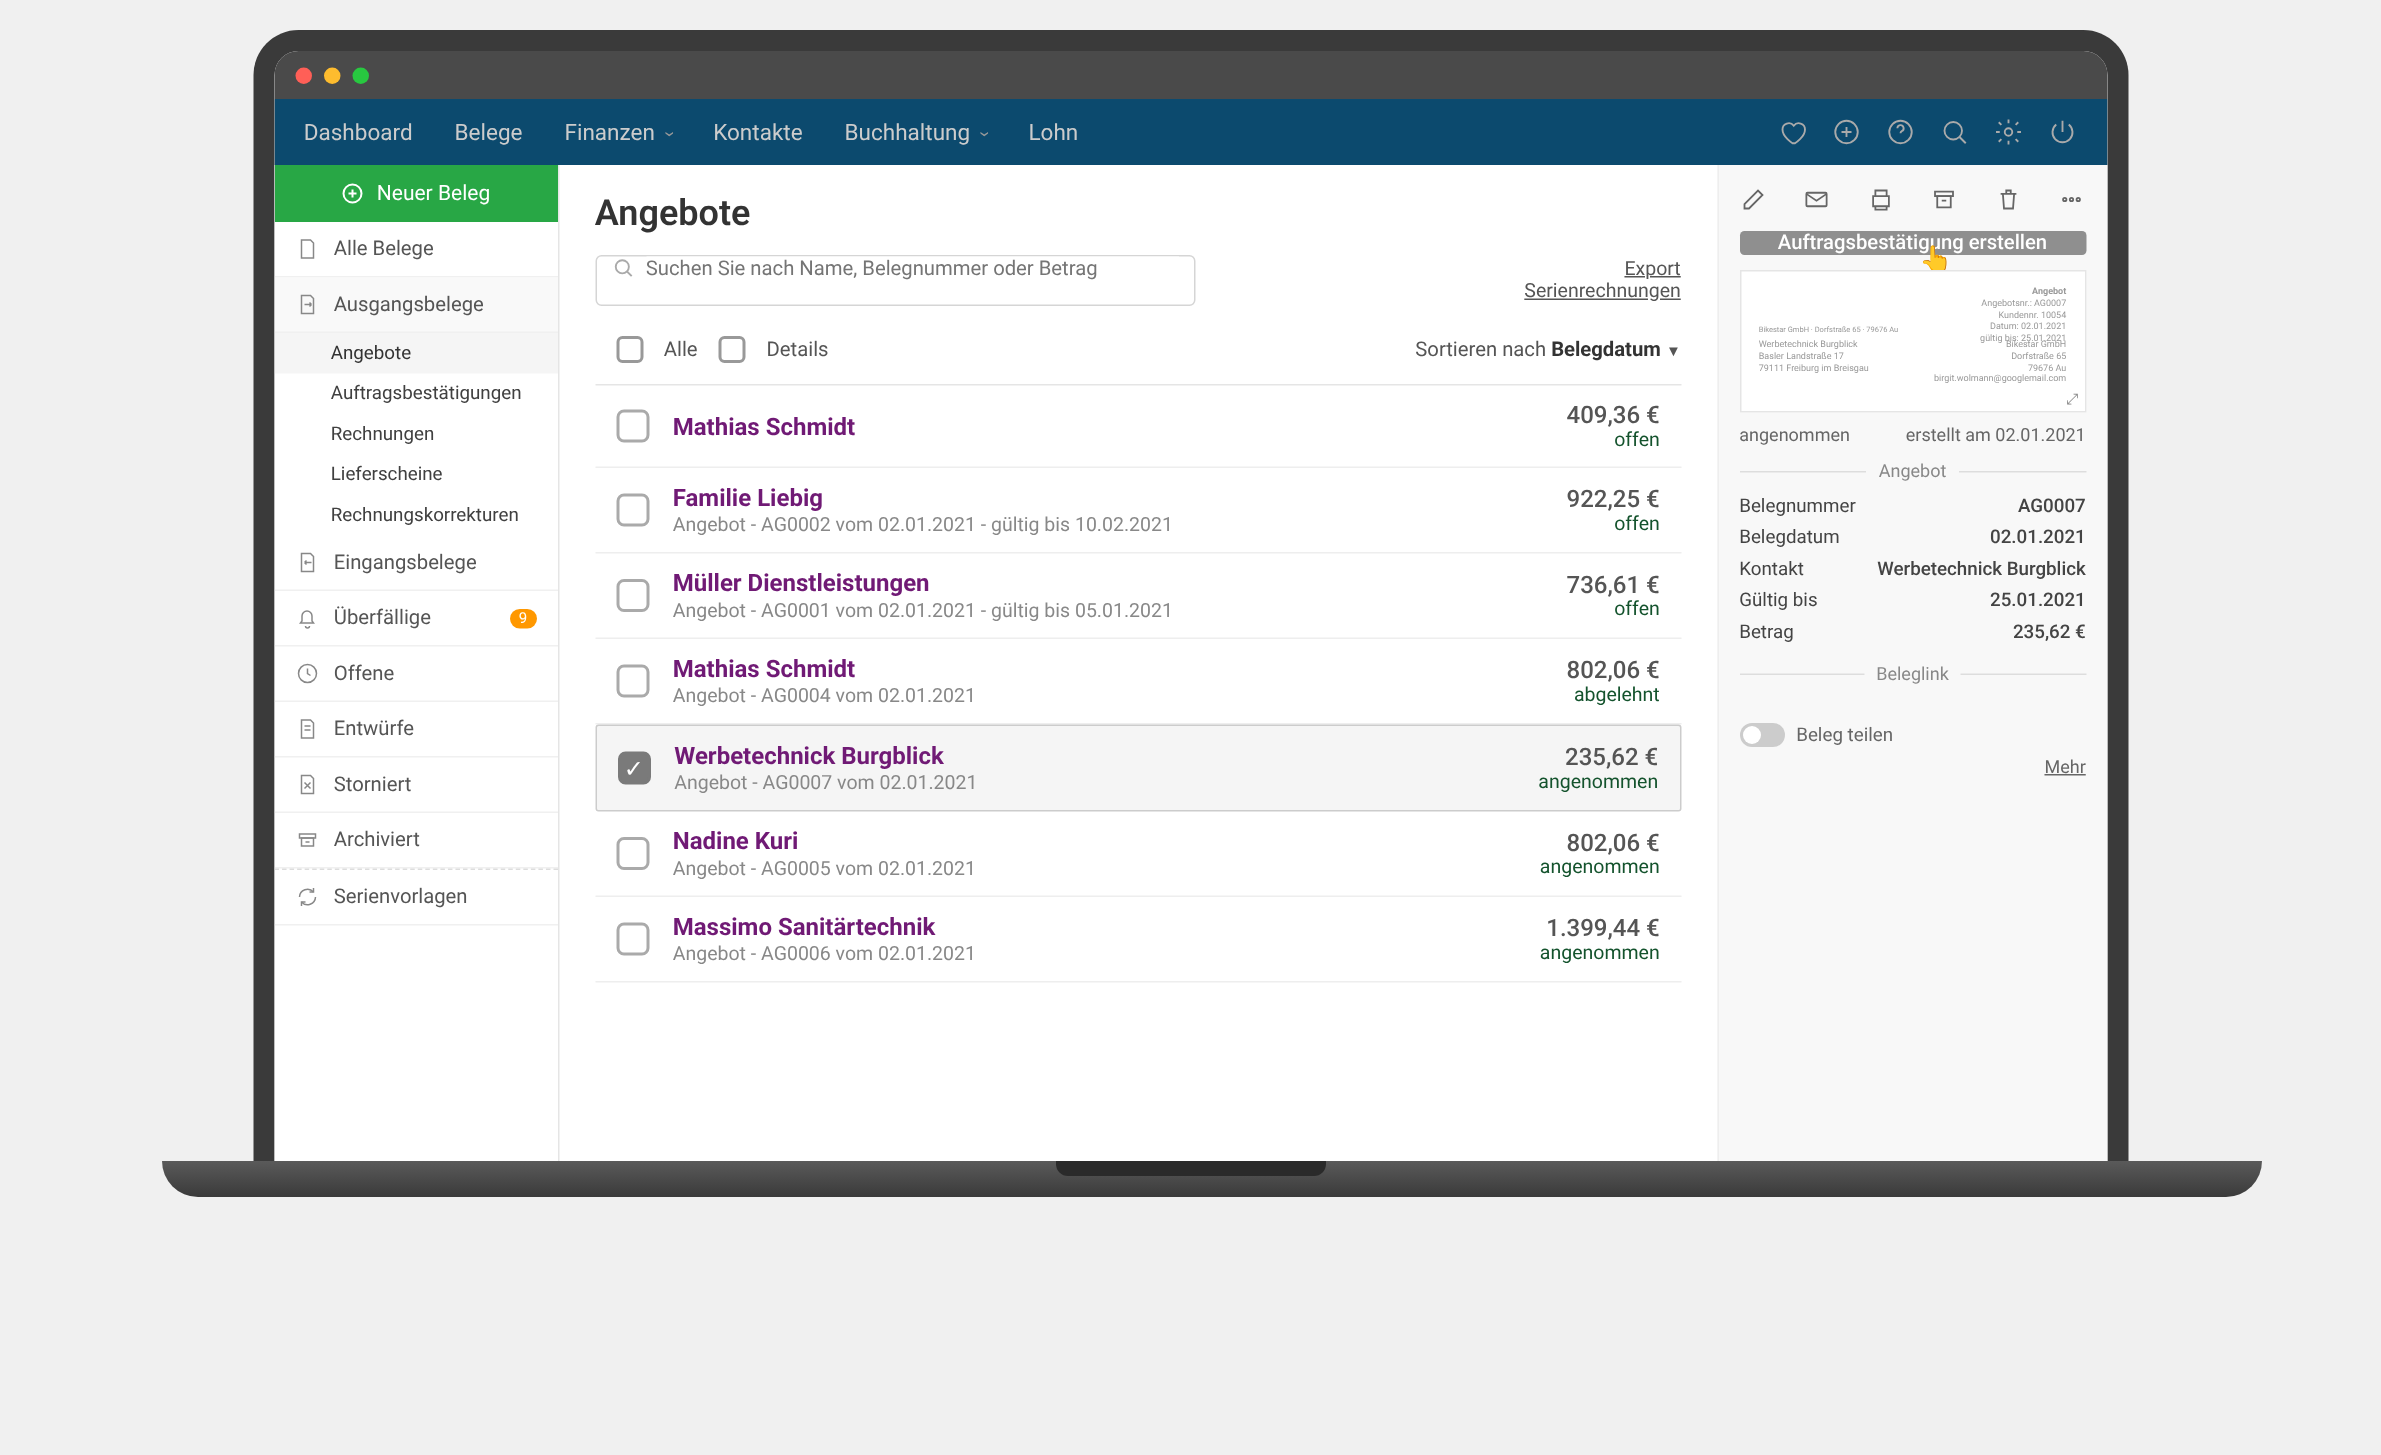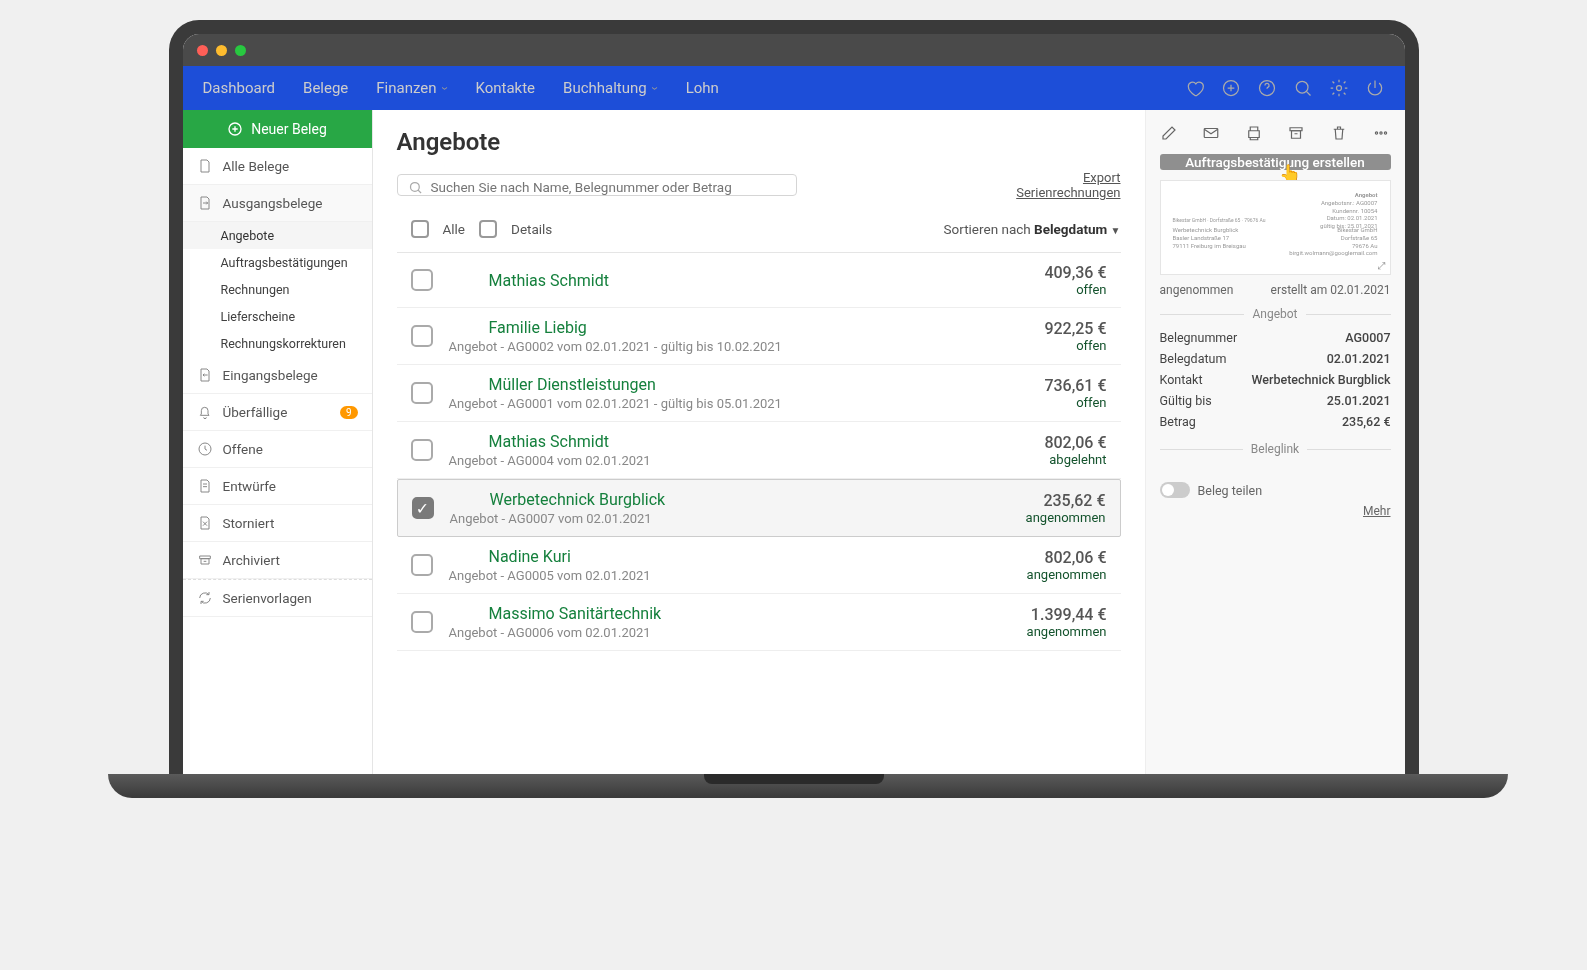--- a/index.html
+++ b/index.html
@@ -10,56 +10,56 @@
 .laptop-base::before { content: ""; position: absolute; width: 180px; height: 10px; background: #2a2a2a; border-radius: 0 0 8px 8px; left: 50%; transform: translateX(-50%); bottom: 14px; }
 
 .screen { background: #fff; border-radius: 16px 16px 0 0; overflow: hidden; height: 740px; display: flex; flex-direction: column; }
 
 .titlebar { background: #4a4a4a; height: 32px; display: flex; align-items: center; padding: 0 14px; gap: 8px; }
 .dot { width: 11px; height: 11px; border-radius: 50%; }
 .dot.red { background: #ff5f57; }
 .dot.yellow { background: #febc2e; }
 .dot.green { background: #28c840; }
 
-.topnav { background: #1d4ed8; height: 44px; display: flex; align-items: center; padding: 0 20px; justify-content: space-between; }
+.topnav { background: #0c4a6e; height: 44px; display: flex; align-items: center; padding: 0 20px; justify-content: space-between; }
 .nav-left { display: flex; gap: 28px; }
 .nav-item { color: #ccc; font-size: 15px; display: flex; align-items: center; gap: 4px; cursor: pointer; }
 .nav-right { display: flex; gap: 16px; align-items: center; }
 .nav-icon { width: 20px; height: 20px; stroke: #aaa; fill: none; stroke-width: 1.5; cursor: pointer; }
 
 .content { display: flex; flex: 1; background: #fff; overflow: hidden; }
 
 .sidebar { width: 190px; background: #fff; border-right: 1px solid #e5e5e5; overflow: auto; }
 .new-beleg { background: #28a745; color: #fff; height: 38px; display: flex; align-items: center; justify-content: center; gap: 8px; font-size: 14px; font-weight: 400; cursor: pointer; }
 .sb-item { display: flex; align-items: center; gap: 10px; padding: 10px 14px; font-size: 13.5px; color: #555; cursor: pointer; border-bottom: 1px solid #f0f0f0; }
 .sb-item.active-parent { background: #f9f9f9; }
 .sb-sub { padding: 6px 14px 6px 38px; font-size: 12.5px; color: #404040; cursor: pointer; }
 .sb-sub.active { background: #f5f5f5; color: #333; }
 .sb-icon { width: 16px; height: 16px; stroke: #888; fill: none; stroke-width: 1.5; flex-shrink: 0; }
 .badge { background: #ff9800; color: #fff; border-radius: 8px; font-size: 10px; padding: 1px 6px; margin-left: auto; }
 
 .main { flex: 1; padding: 18px 24px; overflow: auto; }
 .page-title { font-size: 24px; font-weight: 600; color: #333; margin-bottom: 14px; }
 .search-row { display: flex; gap: 20px; align-items: center; margin-bottom: 14px; }
-.search-box { flex: 0 0 400px; height: 22px; border: 1px solid #d5d5d5; border-radius: 4px; display: flex; align-items: flex-end; padding: 0 10px; gap: 8px; }
+.search-box { flex: 0 0 400px; height: 34px; border: 1px solid #d5d5d5; border-radius: 4px; display: flex; align-items: flex-start; padding: 0 10px; gap: 8px; }
 .search-box input { border: none; outline: none; font-size: 13.5px; flex: 1; }
 .export-links { margin-left: auto; text-align: right; font-size: 13px; }
 .export-links a { color: #555; text-decoration: underline; display: block; cursor: pointer; }
 
 .list-header { display: flex; align-items: center; gap: 14px; padding: 6px 0 14px 14px; border-bottom: 1px solid #e5e5e5; font-size: 13.5px; color: #555; }
 .chk { width: 18px; height: 18px; border: 2px solid #999; border-radius: 4px; cursor: pointer; display: inline-flex; align-items: center; justify-content: center; }
 .sort { margin-left: auto; }
 .sort strong { color: #333; }
 
 .list-row { display: flex; align-items: center; padding: 10px 14px; border-bottom: 1px solid #eee; cursor: pointer; }
 .list-row.selected { background: #f5f5f5; border: 1px solid #ccc; border-radius: 2px; }
 .row-chk { width: 22px; height: 22px; border: 2px solid #aaa; border-radius: 5px; margin-right: 16px; flex-shrink: 0; display: flex; align-items: center; justify-content: center; }
 .row-chk.checked { background: #7a7a7a; border-color: #7a7a7a; color: #fff; }
 .row-info { flex: 1; }
-.row-name { font-size: 16px; font-weight: 400; color: #15803d; margin-left: 40px; }
+.row-name { font-size: 16px; font-weight: 700; color: #701a75; }
 .row-meta { font-size: 13px; color: #888; margin-top: 2px; }
 .row-amt { text-align: right; }
 .row-amt .amt { font-size: 16px; font-weight: 500; color: #555; }
 .row-amt .status { font-size: 13px; color: #14532d; }
 
 .detail-panel { width: 260px; background: #f8f8f8; padding: 14px; overflow: auto; border-left: 1px solid #eee; }
 .detail-icons { display: flex; justify-content: space-between; margin-bottom: 12px; }
 .detail-icons svg { width: 18px; height: 18px; stroke: #666; fill: none; stroke-width: 1.6; cursor: pointer; }
 .detail-btn { background: #8f8f8f; color: #fff; text-align: center; border-radius: 3px; font-size: 13.5px; font-weight: 500; cursor: pointer; position: relative; margin-bottom: 10px; }
 .cursor-hand { position: absolute; bottom: -14px; left: 52%; font-size: 18px; }

